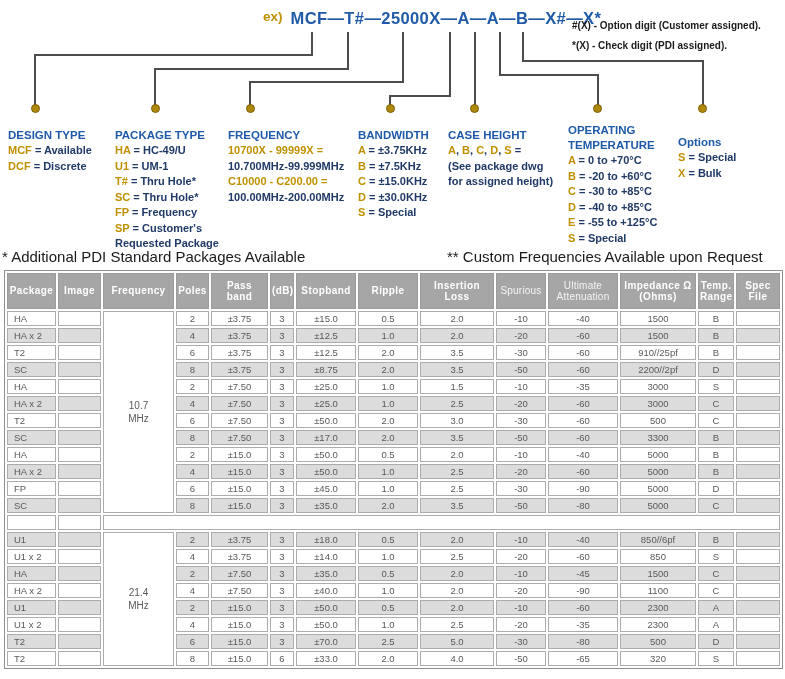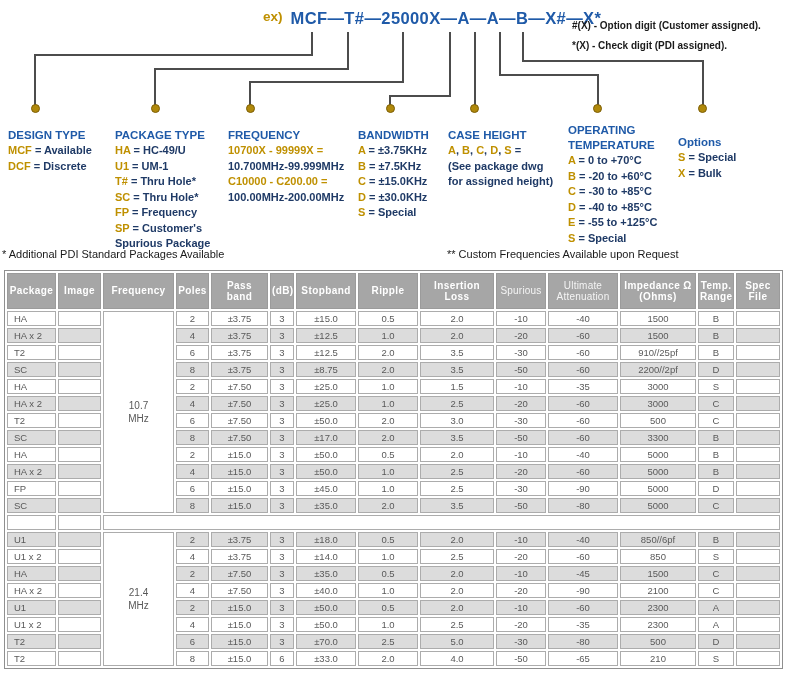--- a/index.html
+++ b/index.html
@@ -20,21 +20,21 @@
        background:var(--c-bullet);border:1px solid #7d5e06;box-sizing:border-box;}
   
   .sec{position:absolute;top:128px;}
   #sec-design-type{left:8px;} #sec-package-type{left:115px;} #sec-frequency{left:228px;}
   #sec-bandwidth{left:358px;} #sec-case-height{left:448px;}
   #sec-operating-temperature{left:568px;top:123px;} #sec-options{left:678px;top:135px;}
   .sec-title{font-weight:bold;color:var(--c-blue);font-size:11.5px;line-height:15px;white-space:nowrap;}
   .def-line{font-size:11px;font-weight:bold;line-height:15.5px;white-space:nowrap;}
   .gold{color:var(--c-gold);} .navy{color:var(--c-navy);}
   
-  .fn{position:absolute;top:248px;font-size:11px;color:#1a1a1a;white-space:nowrap;}
+  .fn{position:absolute;top:248px;font-size:15px;color:#1a1a1a;white-space:nowrap;}
   #fn-left{left:2px;} #fn-right{left:447px;}
   
   #spec-table{
     position:absolute;left:4px;top:270px;width:777px;table-layout:fixed;
     border-collapse:separate;border-spacing:2px;background:#fff;border:1px solid #8f8f8f;
   }
   #spec-table th{
     background:var(--c-header-gray);color:#fff;font-size:10px;line-height:11.5px;height:34px;
     border:1px solid #9b9b9b;padding:0 1px;text-align:center;vertical-align:middle;letter-spacing:0.4px;
     overflow:hidden;
@@ -102,21 +102,21 @@
       <div class="def-line"><span class="gold">DCF</span><span class="navy"> = Discrete</span></div>
     </div>
   <div class="sec" id="sec-package-type">
       <div class="sec-title">PACKAGE TYPE</div>
       <div class="def-line"><span class="gold">HA</span><span class="navy"> = HC-49/U</span></div>
       <div class="def-line"><span class="gold">U1</span><span class="navy"> = UM-1</span></div>
       <div class="def-line"><span class="gold">T#</span><span class="navy"> = Thru Hole*</span></div>
       <div class="def-line"><span class="gold">SC</span><span class="navy"> = Thru Hole*</span></div>
       <div class="def-line"><span class="gold">FP</span><span class="navy"> = Frequency</span></div>
       <div class="def-line"><span class="gold">SP</span><span class="navy"> = Customer's</span></div>
-      <div class="def-line"><span class="navy">Spurious Package</span></div>
+      <div class="def-line"><span class="navy">Requested Package</span></div>
     </div>
   <div class="sec" id="sec-frequency">
       <div class="sec-title">FREQUENCY</div>
       <div class="def-line"><span class="gold">10700X - 99999X =</span></div>
       <div class="def-line"><span class="navy">10.700MHz-99.999MHz</span></div>
       <div class="def-line"><span class="gold">C10000 - C200.00 =</span></div>
       <div class="def-line"><span class="navy">100.00MHz-200.00MHz</span></div>
     </div>
   <div class="sec" id="sec-bandwidth">
       <div class="sec-title">BANDWIDTH</div>
@@ -430,21 +430,21 @@
         <td class="pkg">HA x 2</td>
         <td></td>
         <td>4</td>
         <td>±7.50</td>
         <td>3</td>
         <td>±40.0</td>
         <td>1.0</td>
         <td>2.0</td>
         <td>-20</td>
         <td>-90</td>
-        <td>2100</td>
+        <td>1100</td>
         <td>C</td>
         <td></td>
       </tr>
       <tr class="shade">
         <td class="pkg">U1</td>
         <td></td>
         <td>2</td>
         <td>±15.0</td>
         <td>3</td>
         <td>±50.0</td>
@@ -490,18 +490,18 @@
         <td class="pkg">T2</td>
         <td></td>
         <td>8</td>
         <td>±15.0</td>
         <td>6</td>
         <td>±33.0</td>
         <td>2.0</td>
         <td>4.0</td>
         <td>-50</td>
         <td>-65</td>
-        <td>210</td>
+        <td>320</td>
         <td>S</td>
         <td></td>
       </tr>
     </tbody>
 </table>
 
 </body></html>

